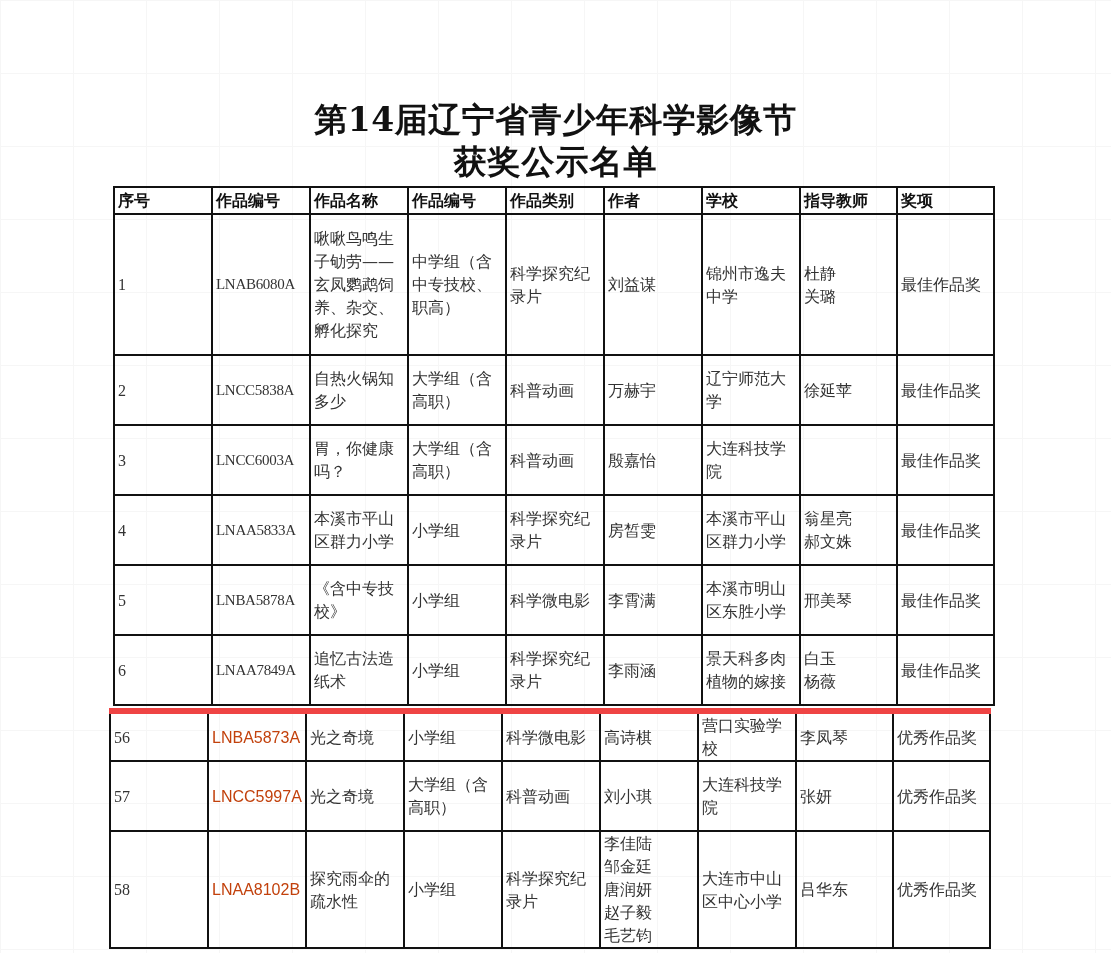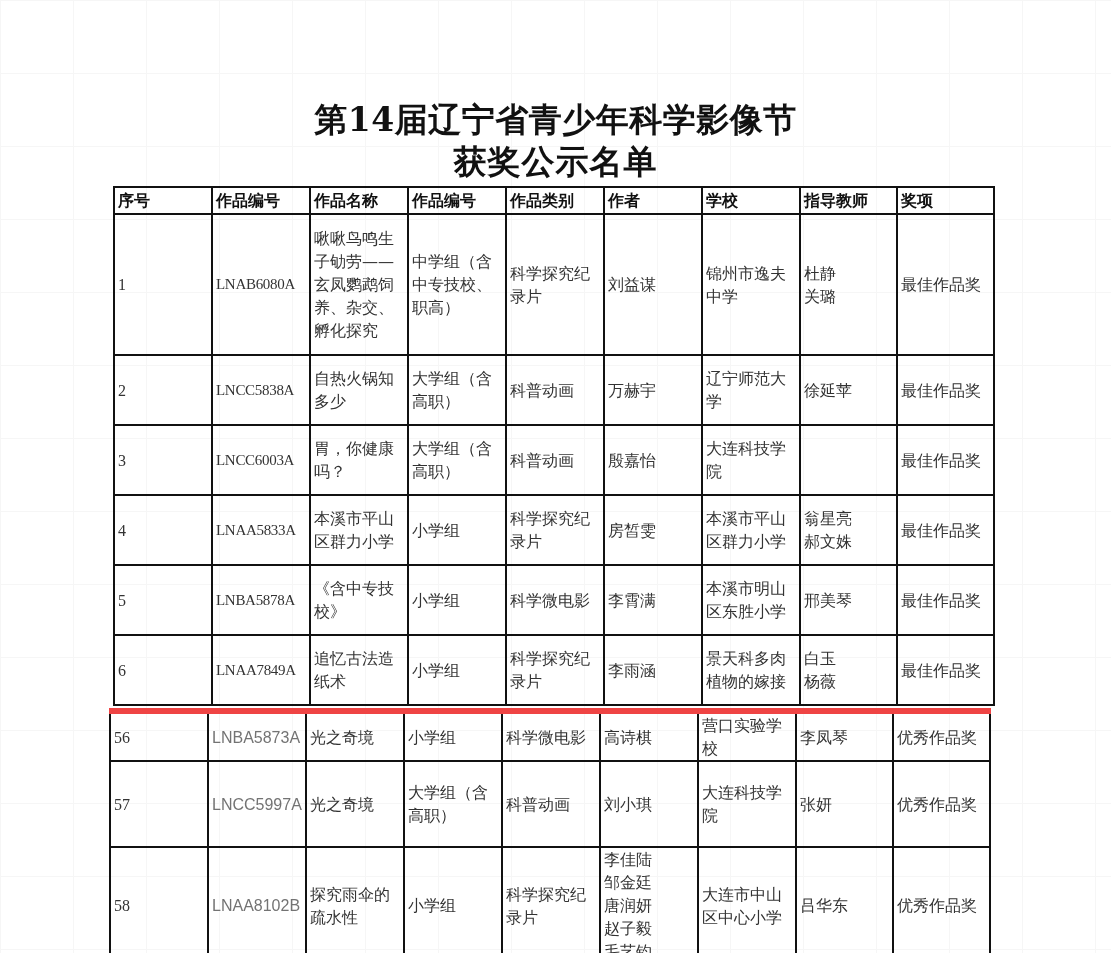--- a/index.html
+++ b/index.html
@@ -34,21 +34,21 @@
     font-family: "DejaVu Serif", "Liberation Serif", serif;
     color: #333;
   }
   th {
     font-weight: bold; color: #111; height: 25px; line-height: 23px;
     font-family: "DejaVu Sans", "Liberation Sans", sans-serif; font-size: 16px;
   }
   #t1 { left: 113px; top: 186px; width: 875px; }
   #t2 { left: 109px; top: 708px; width: 879px; border-top: 6px solid #ef4444; }
   .id-serif { font-family: "Liberation Serif", "DejaVu Serif", serif; font-size: 15px; letter-spacing: -0.3px; }
-  .id-sans { font-family: "Liberation Sans", "DejaVu Sans", sans-serif; font-size: 16px; color:#737373; white-space: nowrap; overflow: hidden; text-overflow: clip; }
+  .id-sans { font-family: "Liberation Sans", "DejaVu Sans", sans-serif; font-size: 16px; color:#c2410c; white-space: nowrap; overflow: hidden; text-overflow: clip; }
   .num { font-family: "Liberation Serif", "DejaVu Serif", serif; }
 </style>
 </head>
 <body>
 
 <div class="bg-grid"></div>
 
 <div class="title l1">第14届辽宁省青少年科学影像节</div>
 <div class="title l2">获奖公示名单</div>
 
@@ -167,21 +167,21 @@
       <td class="num">56</td>
       <td class="id-sans">LNBA5873A</td>
       <td>光之奇境</td>
       <td>小学组</td>
       <td>科学微电影</td>
       <td>高诗棋</td>
       <td>营口实验学校</td>
       <td style="white-space:pre-line">李凤琴</td>
       <td>优秀作品奖</td>
     </tr>
-    <tr style="height:86px">
+    <tr style="height:70px">
       <td class="num">57</td>
       <td class="id-sans">LNCC5997A</td>
       <td>光之奇境</td>
       <td>大学组（含高职）</td>
       <td>科普动画</td>
       <td>刘小琪</td>
       <td>大连科技学院</td>
       <td style="white-space:pre-line">张妍</td>
       <td>优秀作品奖</td>
     </tr>

